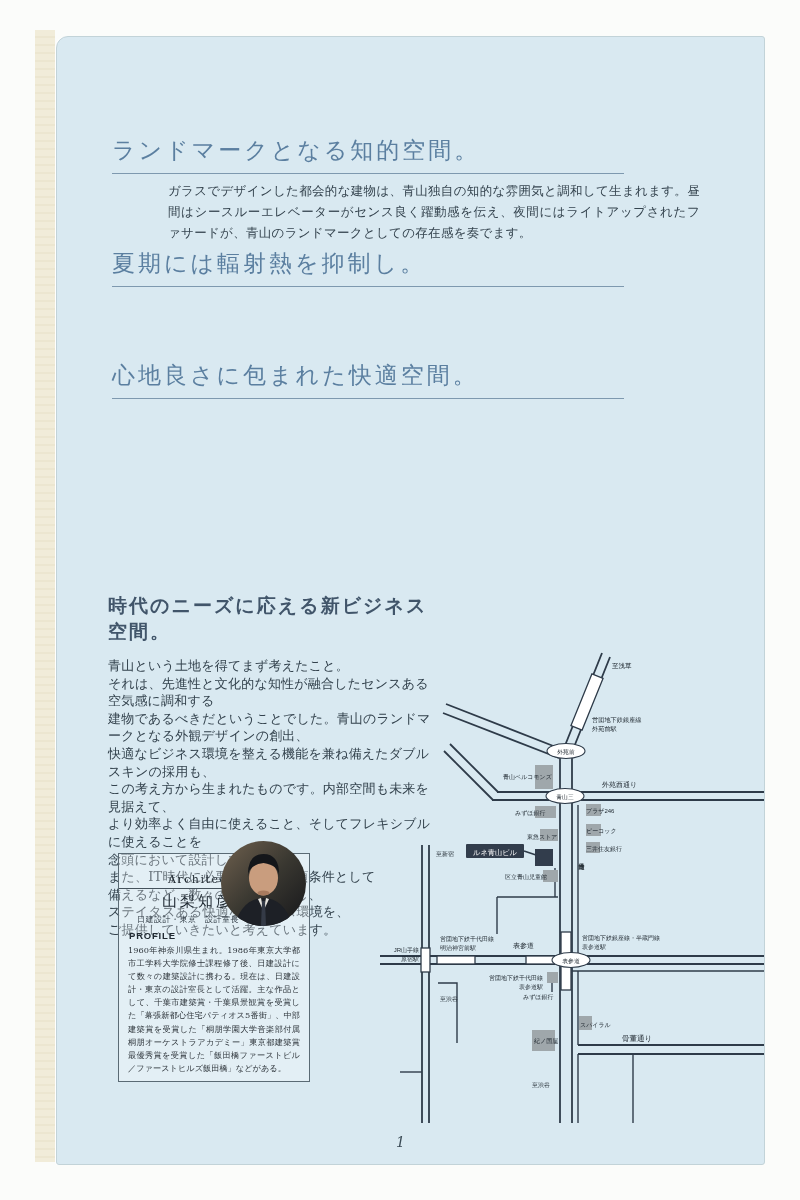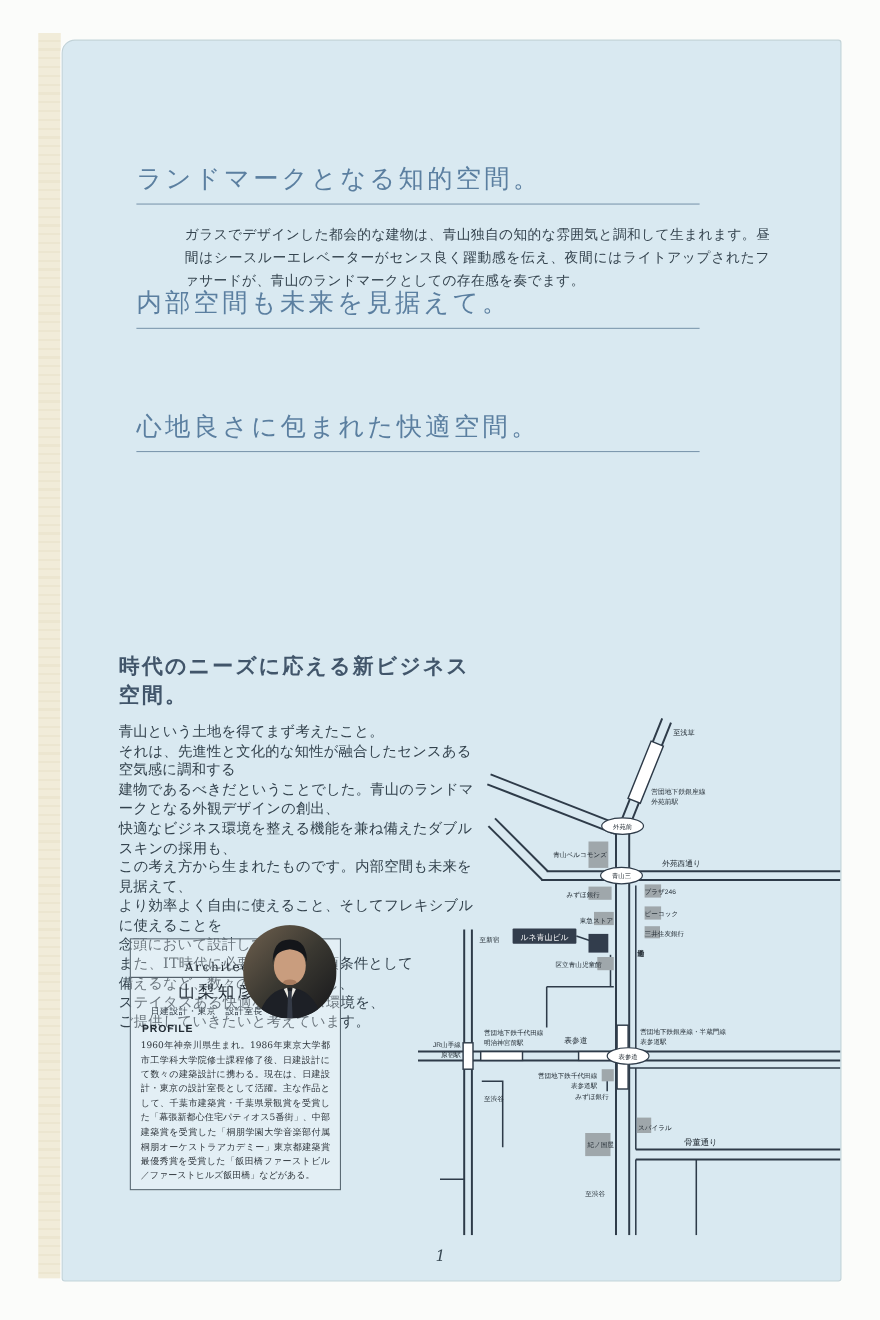--- a/index.html
+++ b/index.html
@@ -11,21 +11,21 @@
   .edge-strip{position:absolute;left:35px;top:30px;width:20px;height:1132px;
     background:#f1ecd9;
     background-image:repeating-linear-gradient(180deg,#f1ecd9 0 6px,#ece6d0 6px 8px);}
   
   .sheet{position:absolute;left:56px;top:36px;width:707px;height:1127px;
     background:#d9e9f1;border:1px solid #c2d3d8;border-radius:12px 3px 3px 3px;
     box-shadow:-1px 0 0 #ffffff;}
   
   .feature{position:absolute;left:108px;width:592px;}
   .feature h2{
-    margin:16px;font-size:23px;font-weight:500;color:#5b7fa0;letter-spacing:3px;
+    margin:4px;font-size:23px;font-weight:500;color:#5b7fa0;letter-spacing:3px;
     border-bottom:1px solid #7e99af;padding-bottom:7px;width:512px;
   }
   .feature p{
     margin:6px 0 0 60px;width:532px;font-size:12.5px;line-height:21px;color:#35444f;
     text-align:justify;letter-spacing:0.3px;
   }
   
   .message{position:absolute;left:108px;top:593px;width:330px;}
   .message h2{margin:0;font-size:19px;font-weight:600;color:#41556a;letter-spacing:2px;}
   .message p{margin:12px 0 0 0;font-size:13px;line-height:17.6px;color:#33424d;
@@ -61,21 +61,21 @@
 
 <div id="root">
   <div class="edge-strip"></div>
   <div class="sheet"></div>
 
   <section class="feature" style="top:131px">
     <h2>ランドマークとなる知的空間。</h2>
     <p>ガラスでデザインした都会的な建物は、青山独自の知的な雰囲気と調和して生まれます。昼間はシースルーエレベーターがセンス良く躍動感を伝え、夜間にはライトアップされたファサードが、青山のランドマークとしての存在感を奏でます。</p>
   </section>
   <section class="feature" style="top:244px">
-    <h2>内部空間も未来を見据えて。</h2>
+    <h2>夏期には輻射熱を抑制し。</h2>
   </section>
   <section class="feature" style="top:356px">
     <h2>心地良さに包まれた快適空間。</h2>
   </section>
   <section class="feature" style="top:466px">
   </section>
 
   <div class="message">
     <h2>時代のニーズに応える新ビジネス空間。</h2>
     <p>青山という土地を得てまず考えたこと。

